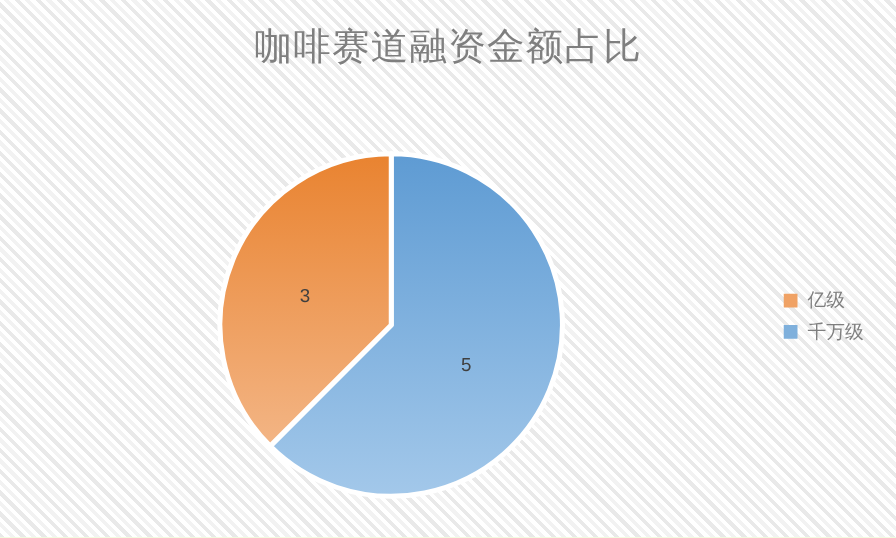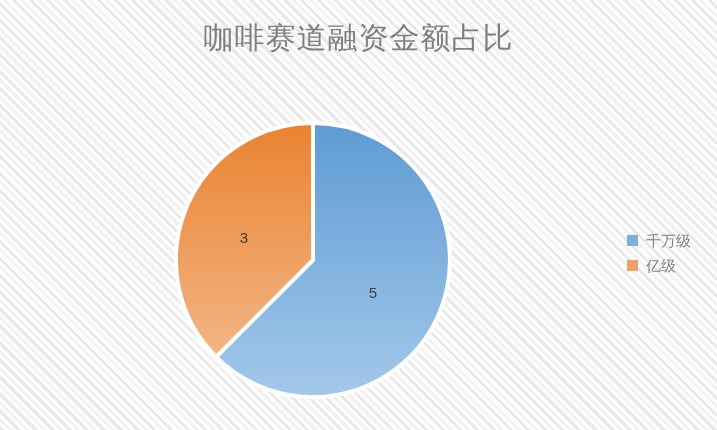--- a/index.html
+++ b/index.html
@@ -128,22 +128,22 @@
       <path d="M 140 140 L 43.1 236.9 A 137 137 0 0 1 140 3 Z" fill="url(#orangeGrad)" stroke="#ffffff" stroke-width="4" stroke-linejoin="round"></path>
     </svg>
 
     <div class="slice-label" style="left: 200px; top: 172px;">5</div>
 
     <div class="slice-label" style="left: 71px; top: 117px;">3</div>
   </div>
 
   <div id="legend">
     <div class="legend-row">
+      <span class="legend-swatch" style="background-color:#f0a265;"></span>
+      <span class="legend-text">亿级</span>
+    </div>
+    <div class="legend-row">
       <span class="legend-swatch" style="background-color:#7fb0dc;"></span>
       <span class="legend-text">千万级</span>
-    </div>
-    <div class="legend-row">
-      <span class="legend-swatch" style="background-color:#f0a265;"></span>
-      <span class="legend-text">亿级</span>
     </div>
   </div>
 
 </div>
 
 </body></html>

